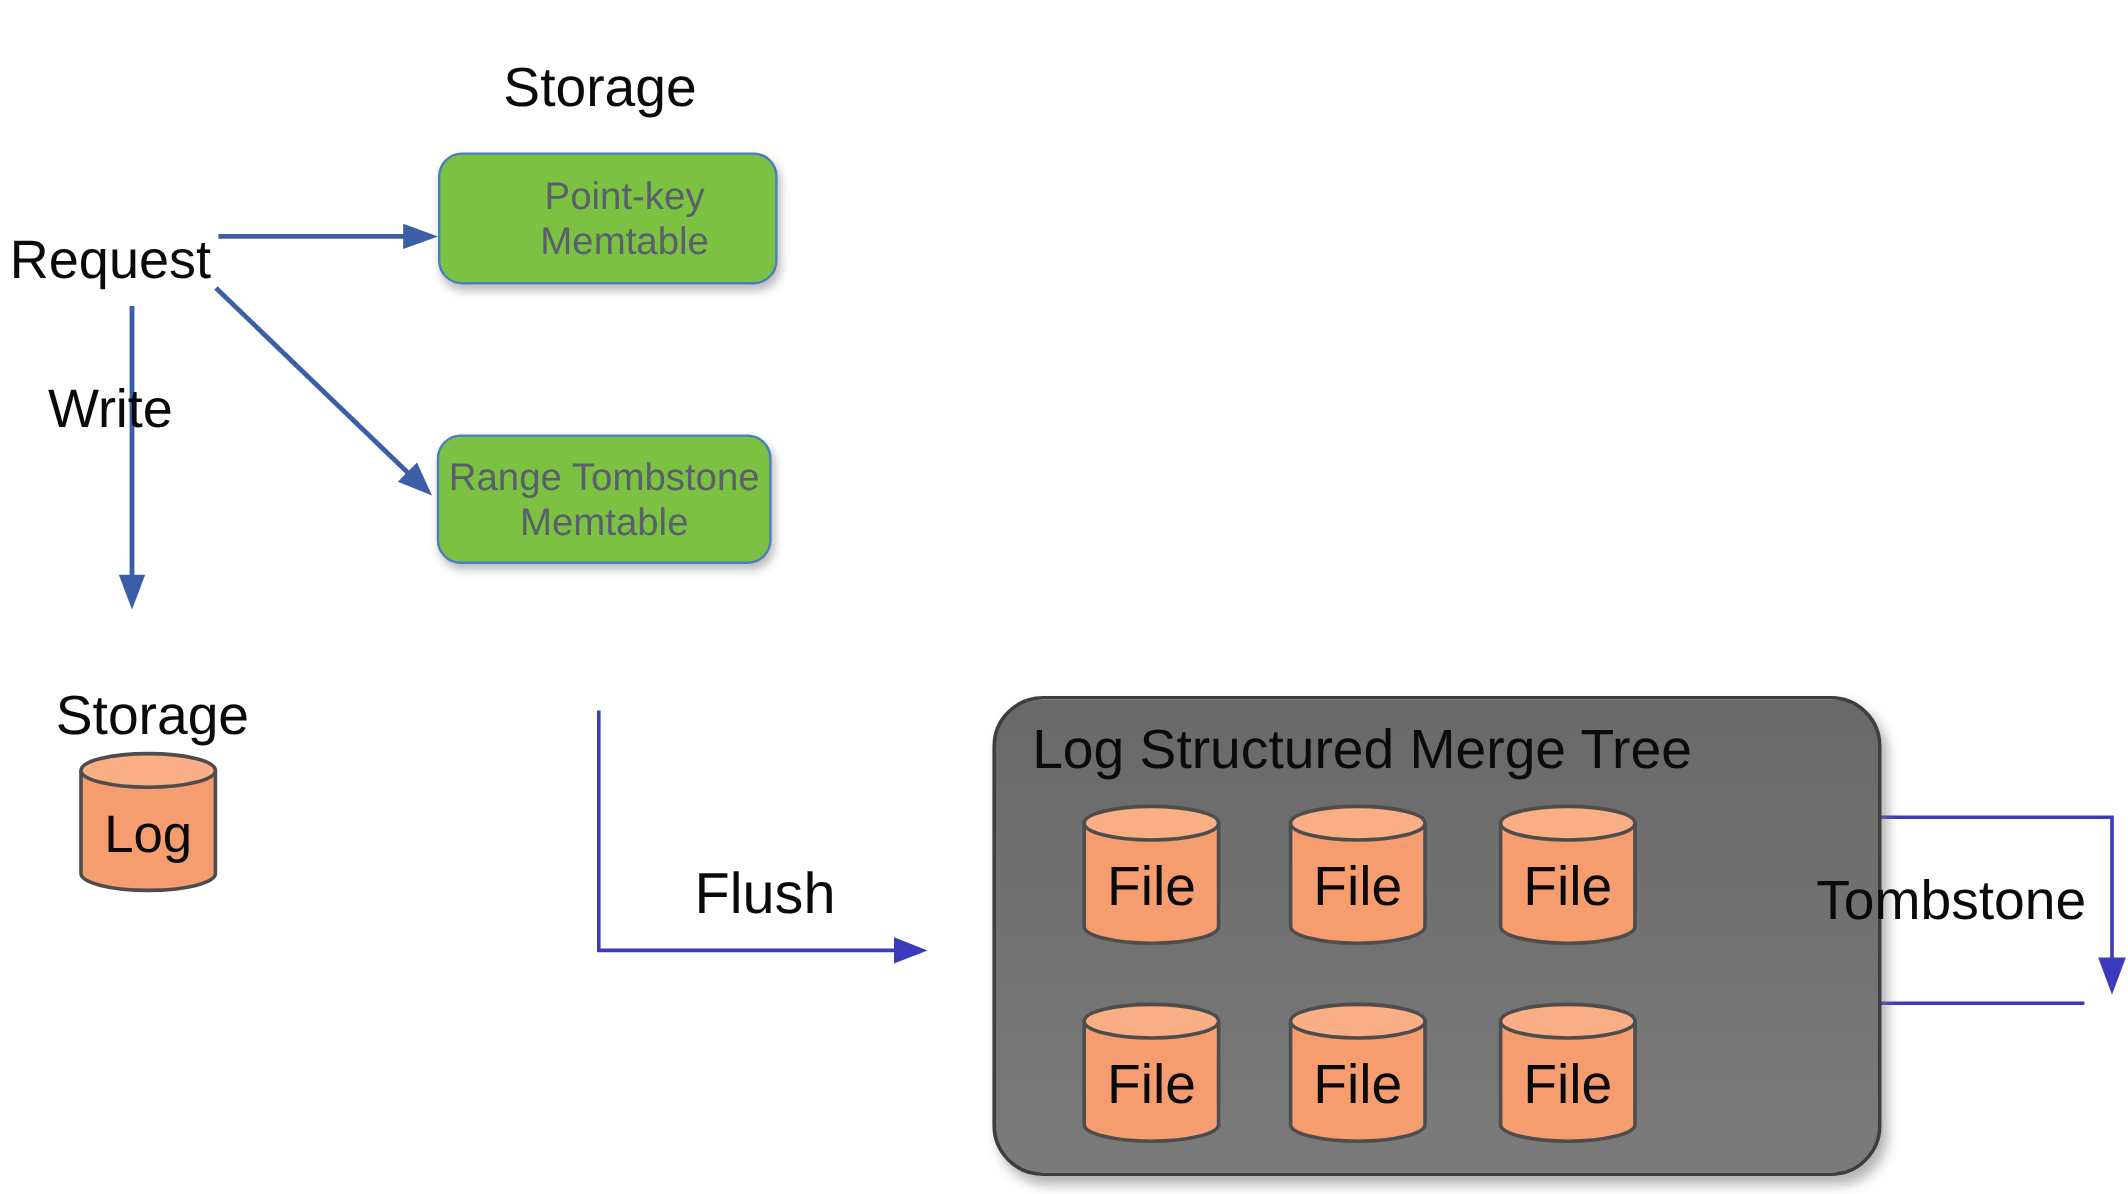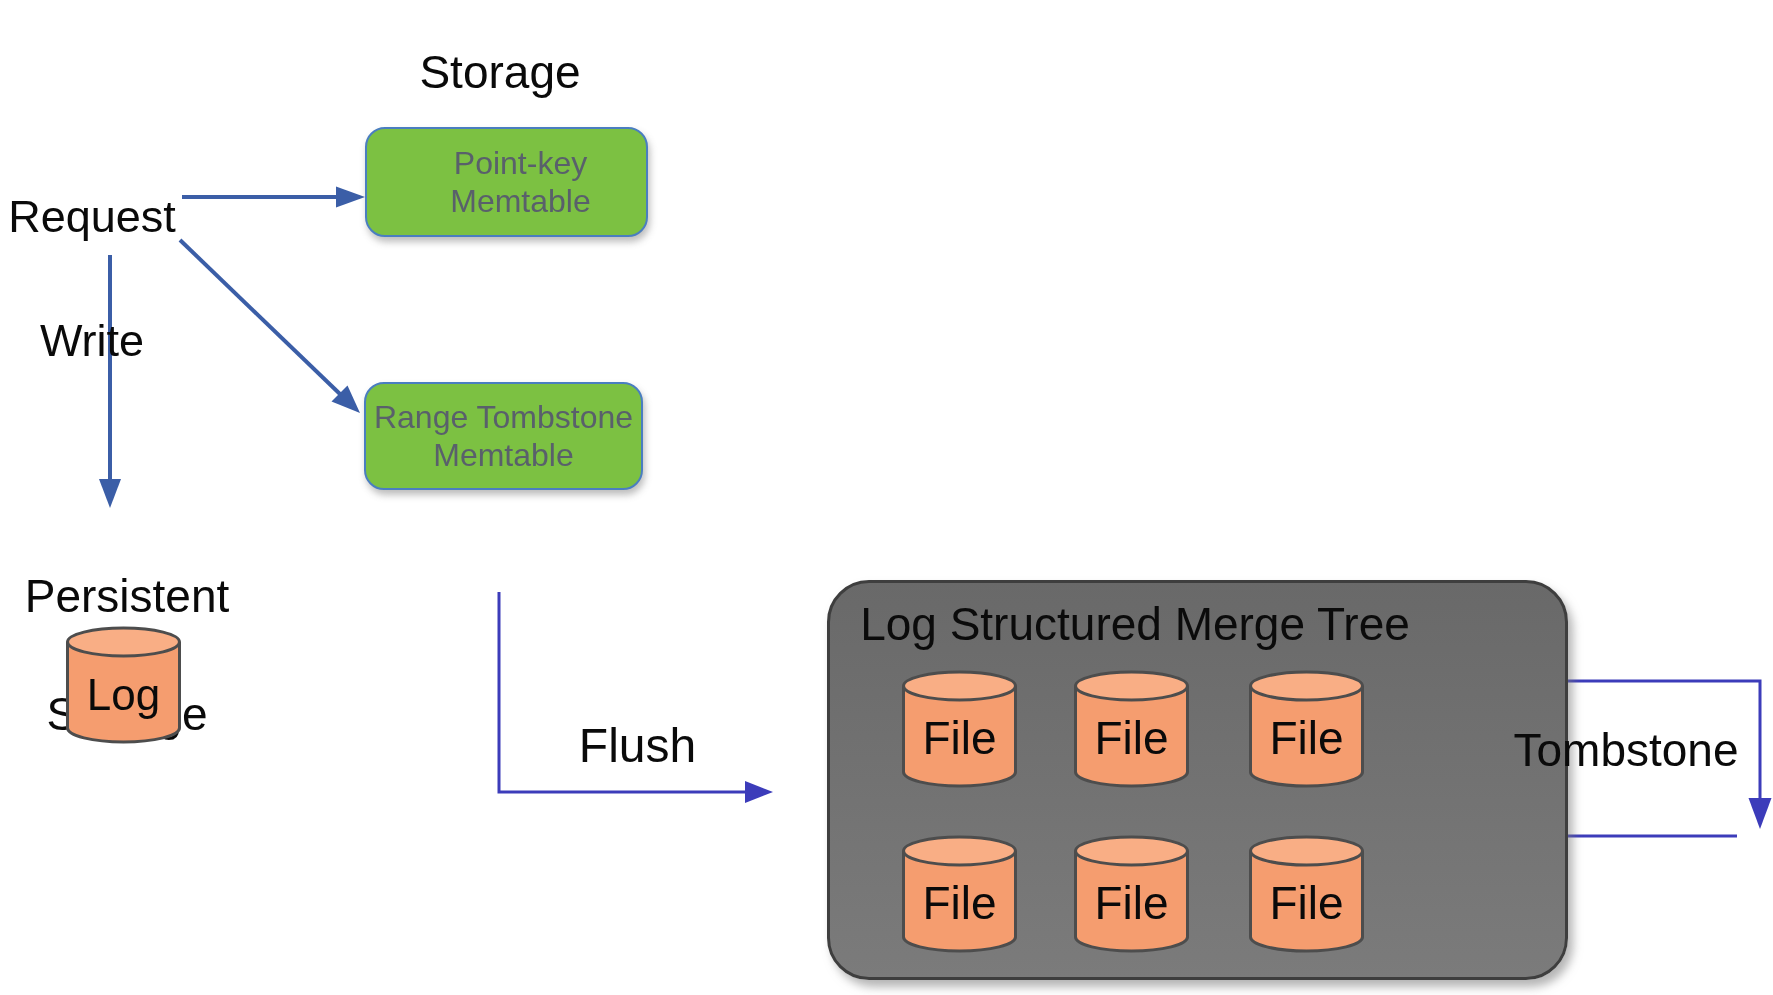--- a/index.html
+++ b/index.html
@@ -22,21 +22,21 @@
     box-sizing:border-box;display:flex;flex-direction:column;
     align-items:center;justify-content:center;
     background:var(--memtable-green,#7cc142);
     border:2px solid var(--memtable-border,#4a7ec0);
     border-radius:20px;
     color:var(--memtable-text,#59606b);
     font-size:32px;line-height:1.19;text-align:center;
     box-shadow:2px 5px 7px rgba(110,110,110,.45);
   }
   .memtable-pointkey{left:365px;top:127px;width:283px;height:110px;padding-left:28px;}
-  .memtable-range{left:364px;top:362px;width:279px;height:108px;margin-top:20px;}
+  .memtable-range{left:364px;top:362px;width:279px;height:108px;}
 
   
   .lsm-box{
     box-sizing:border-box;left:827px;top:580px;width:741px;height:400px;
     background:linear-gradient(180deg,var(--lsm-gray-top,#696969),var(--lsm-gray-bottom,#7b7b7b));
     border:3px solid var(--lsm-border,#3e3e3e);
     border-radius:42px;
     box-shadow:5px 7px 10px rgba(120,120,120,.55);
   }
   .lsm-title{left:0;top:14px;width:610px;font-size:46px;color:#0b0b0b;text-align:center;}
@@ -95,21 +95,20 @@
 </svg>
 
 <div class="abs label memory-title">Storage</div>
 
 <div class="abs label write-request">
   <div>Request</div>
   <div>Write</div>
 </div>
 
 <div class="abs label persistent-storage">
-  <div>Persistent</div>
   <div>Storage</div>
 </div>
 
 <svg class="abs cyl log-cyl" viewBox="0 0 119 121">
   <path class="body" d="M3.5 17 L3.5 103 A56 14 0 0 0 115.5 103 L115.5 17"></path>
   <ellipse class="top" cx="59.5" cy="17" rx="56" ry="14"></ellipse>
   <text x="59.5" y="85" text-anchor="middle" font-size="44">Log</text>
 </svg>
 
 <div class="abs memtable memtable-pointkey">

